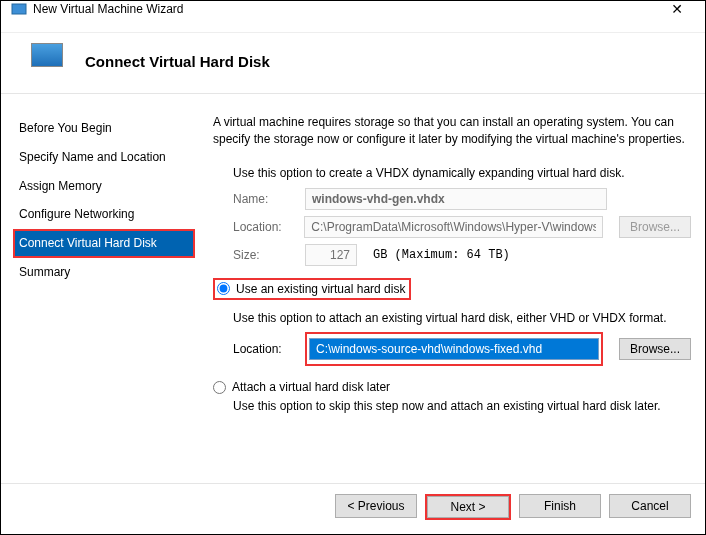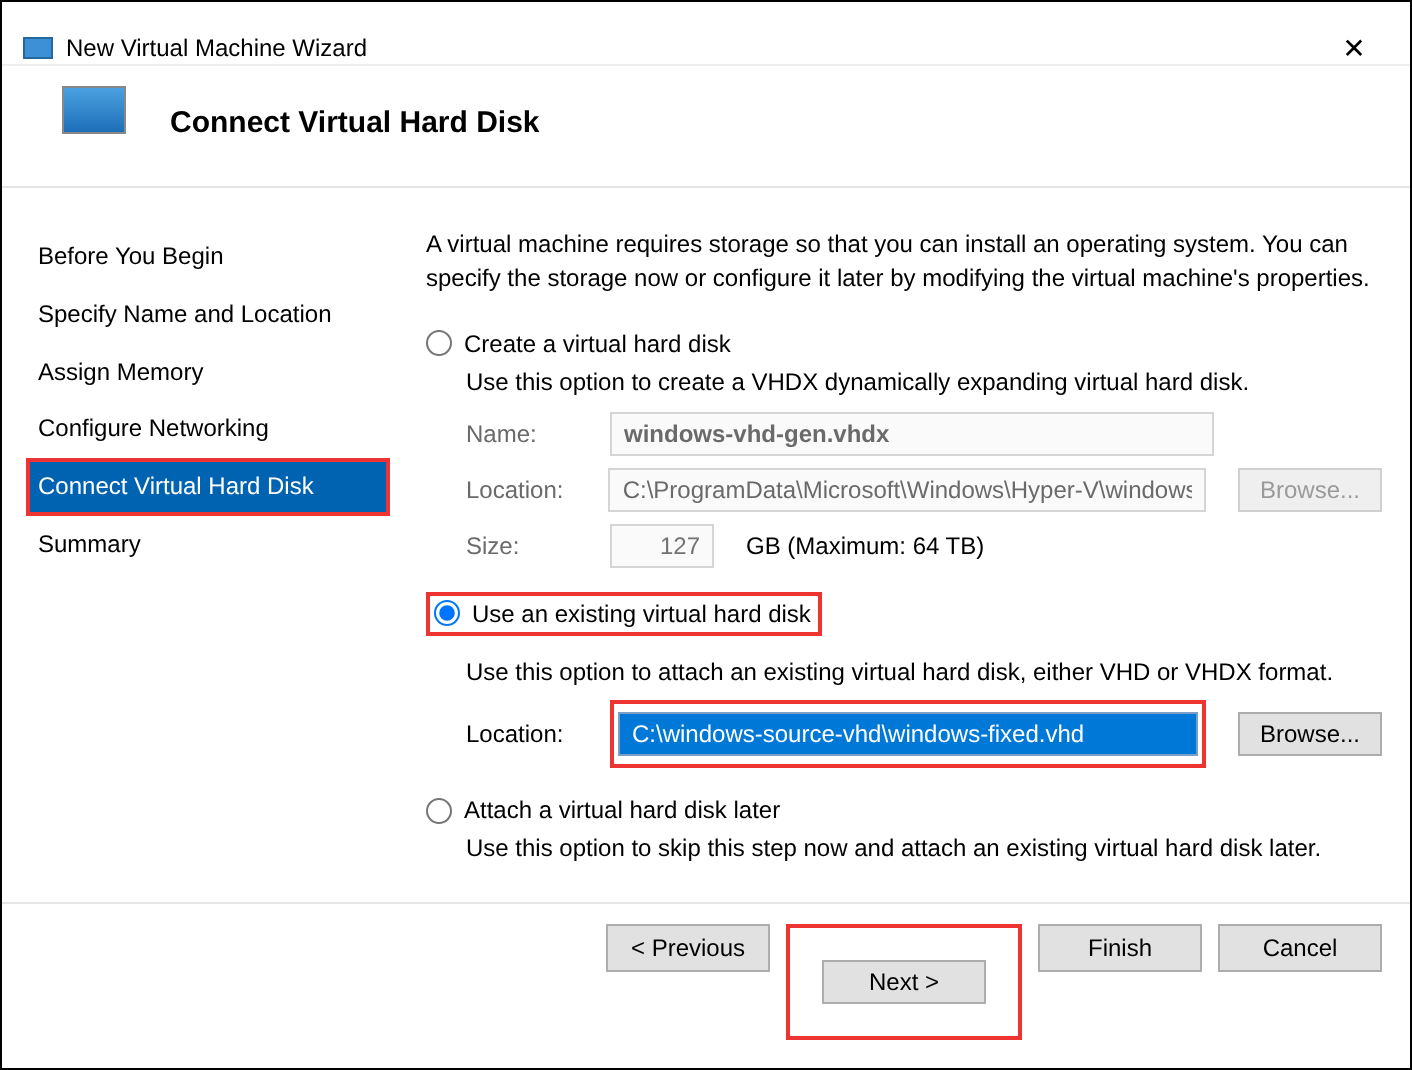--- a/index.html
+++ b/index.html
@@ -10,21 +10,21 @@
     color: #000;
   }
   .window {
     width: 706px; height: 535px;
     border: 1px solid #000;
     display: flex; flex-direction: column;
     background: #fff;
   }
   .titlebar {
     height: 32px;
-    display: flex; align-items: flex-end; justify-content: space-between;
+    display: flex; align-items: flex-start; justify-content: space-between;
     padding: 0 8px 0 10px;
     border-bottom: 1px solid #eee;
   }
   .titlebar .icon { width:16px; height:16px; margin-right:6px; display:inline-flex; align-items:center; justify-content:center;}
   .titlebar .title { font-size:12px; }
   .titlebar .close { width:40px; text-align:center; font-size:14px; cursor:pointer; }
   .header {
     display:flex; align-items:center;
     padding: 16px 20px 20px 30px;
     border-bottom: 1px solid #e5e5e5;
@@ -79,22 +79,22 @@
     font-family:inherit; font-size:12px;
   }
   .hi-red { border:2px solid #e33; padding:4px 2px; }
   .hi-red-inline { border:2px solid #e33; display:inline-block; }
   .footer {
     border-top:1px solid #e5e5e5;
     padding:10px 14px 14px 0;
     display:flex; justify-content:flex-end; gap:8px;
   }
   .footer .btn { min-width:82px; height:24px; }
-  .footer .hi { border:2px solid #e33; padding:16px; }
-  .gb-suffix { color:#000; }
+  .footer .hi { border:2px solid #e33; padding:0; }
+  .gb-suffix { color:#000;font-family:Liberation Mono, monospace; }
 </style>
 </head>
 <body>
 
 <div class="window">
 
   <div class="titlebar">
     <div style="display:flex;align-items:center;">
       <span class="icon">
         <svg width="16" height="16">
@@ -118,24 +118,20 @@
       <div class="step">Assign Memory</div>
       <div class="step">Configure Networking</div>
       <div class="step active highlighted">Connect Virtual Hard Disk</div>
       <div class="step">Summary</div>
     </div>
 
     <div class="main">
       <div class="intro">A virtual machine requires storage so that you can install an operating system. You can specify the storage now or configure it later by modifying the virtual machine's properties.</div>
 
       <div class="option">
-        <div class="opt-head">
-          <input type="radio" name="vhd" style="">
-          <span>Create a virtual hard disk</span>
-        </div>
         <div class="opt-desc">Use this option to create a VHDX dynamically expanding virtual hard disk.</div>
         <div class="fields">
           <div class="row">
             <span class="label">Name:</span>
             <input class="tfield" style="width: 302px; font-weight: bold;" disabled="" value="windows-vhd-gen.vhdx">
           </div>
           <div class="row">
             <span class="label">Location:</span>
             <input class="tfield" style="width: 302px;" disabled="" value="C:\ProgramData\Microsoft\Windows\Hyper-V\windows-vhd-gen\Vir">
             <button class="btn" disabled="">Browse...</button>

